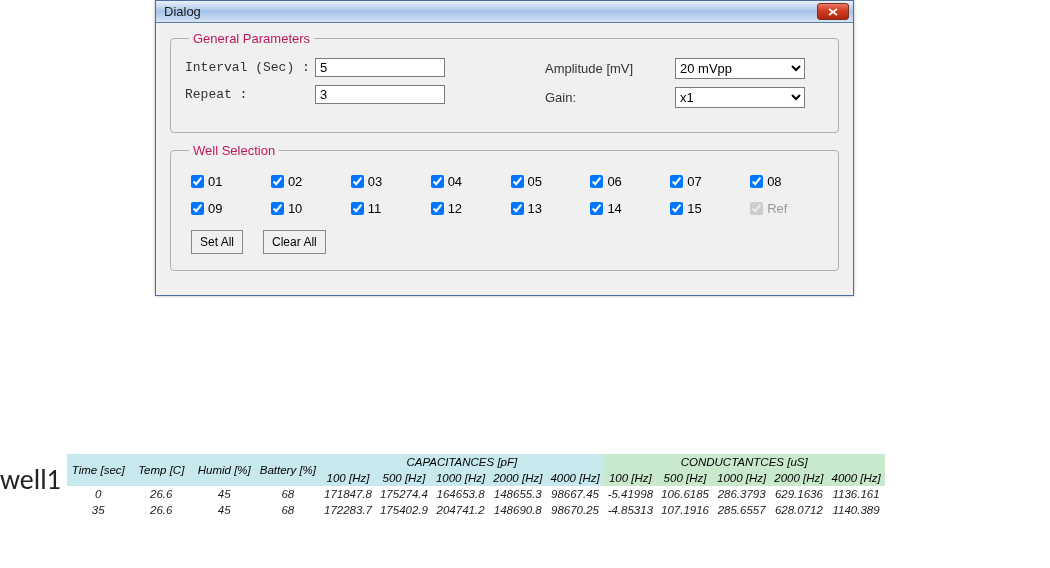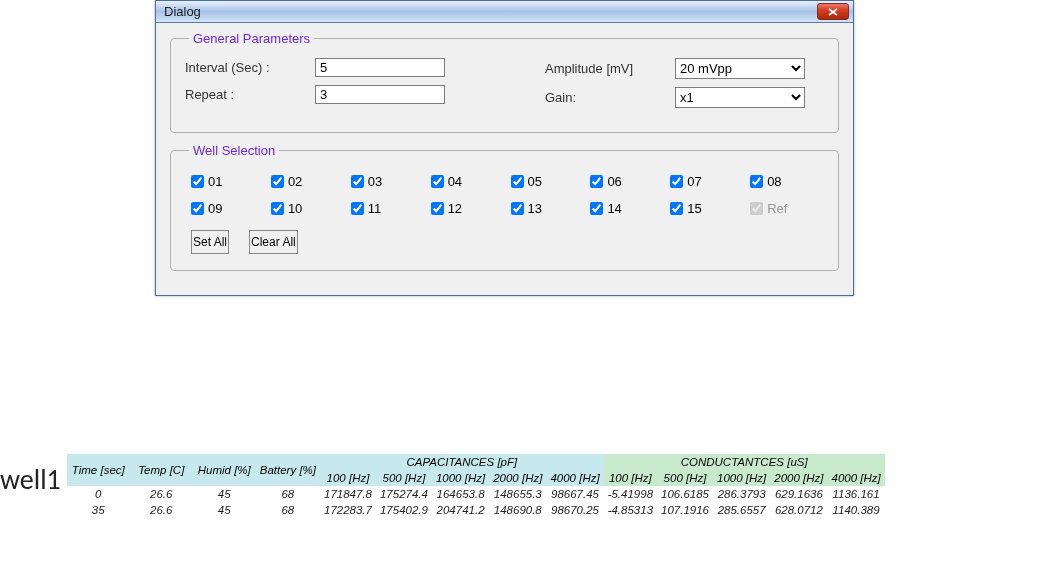--- a/index.html
+++ b/index.html
@@ -52,27 +52,27 @@
   }
   fieldset {
     border:1px solid #b0b0b0;
     border-radius:4px;
     margin:0 0 10px 0;
     padding:12px 14px 16px 14px;
     position:relative;
   }
   legend {
     font-size:13px;
-    color:#6d28d9;
+    color:#be185d;
     padding:0 4px;
     margin-left:4px;
   }
   .row {display:flex; align-items:center; margin-bottom:8px;}
   .lbl {font-size:13px; color:#333;}
-  .lbl.left {width:130px;}
+  .lbl.left {width:130px;font-family:Liberation Mono, monospace;}
   input[type=text].field {
     width:130px;
     height:19px;
     border:1px solid #7b7b7b;
     background:#fff;
     font-size:13px;
     padding:1px 4px;
     box-sizing:border-box;
   }
   select.combo {
@@ -105,21 +105,21 @@
   .well-btns {
     display:flex;
     gap:20px;
     margin-top:10px;
     margin-left:6px;
   }
   button.btn-classic {
     font-size:12px;
     font-family:inherit;
     height:24px;
-    padding:0 1px;
+    padding:0 8px;
     background:#f0f0f0;
     border:1px solid #888;
     cursor:pointer;
   }
   .dlg-buttons {
     display:flex;
     gap:80px;
     margin-top:22px;
   }
   .dlg-buttons button {

